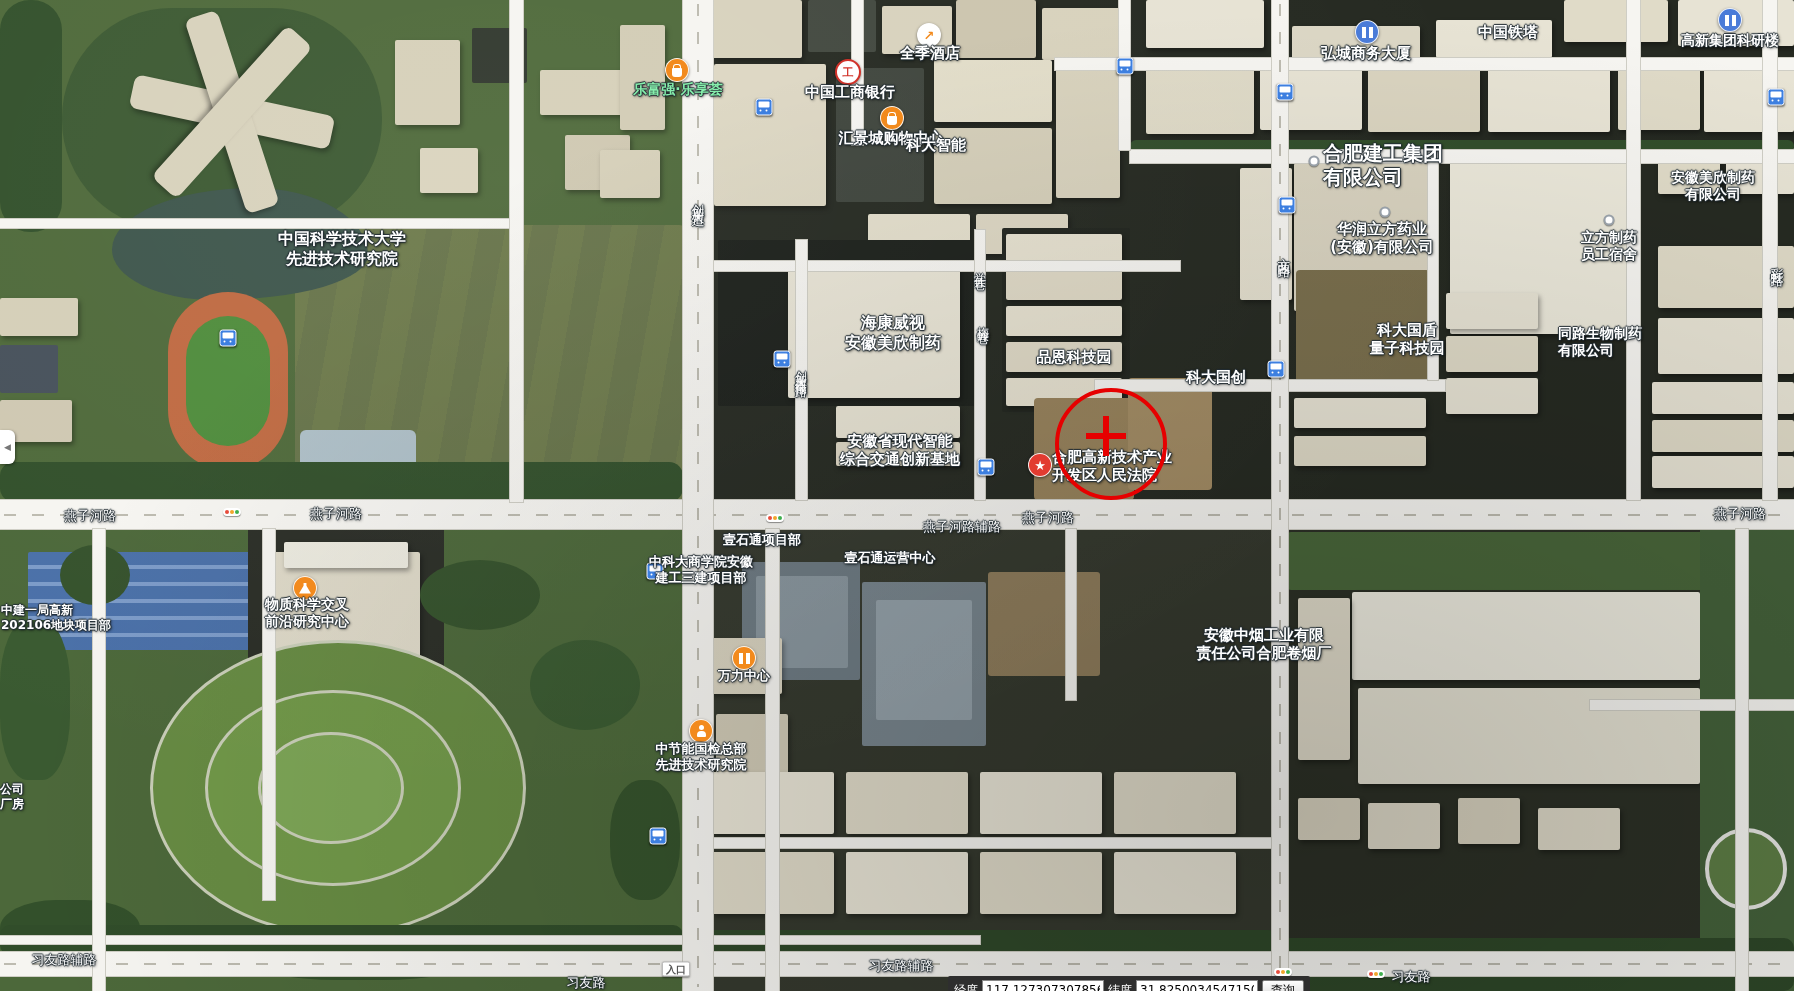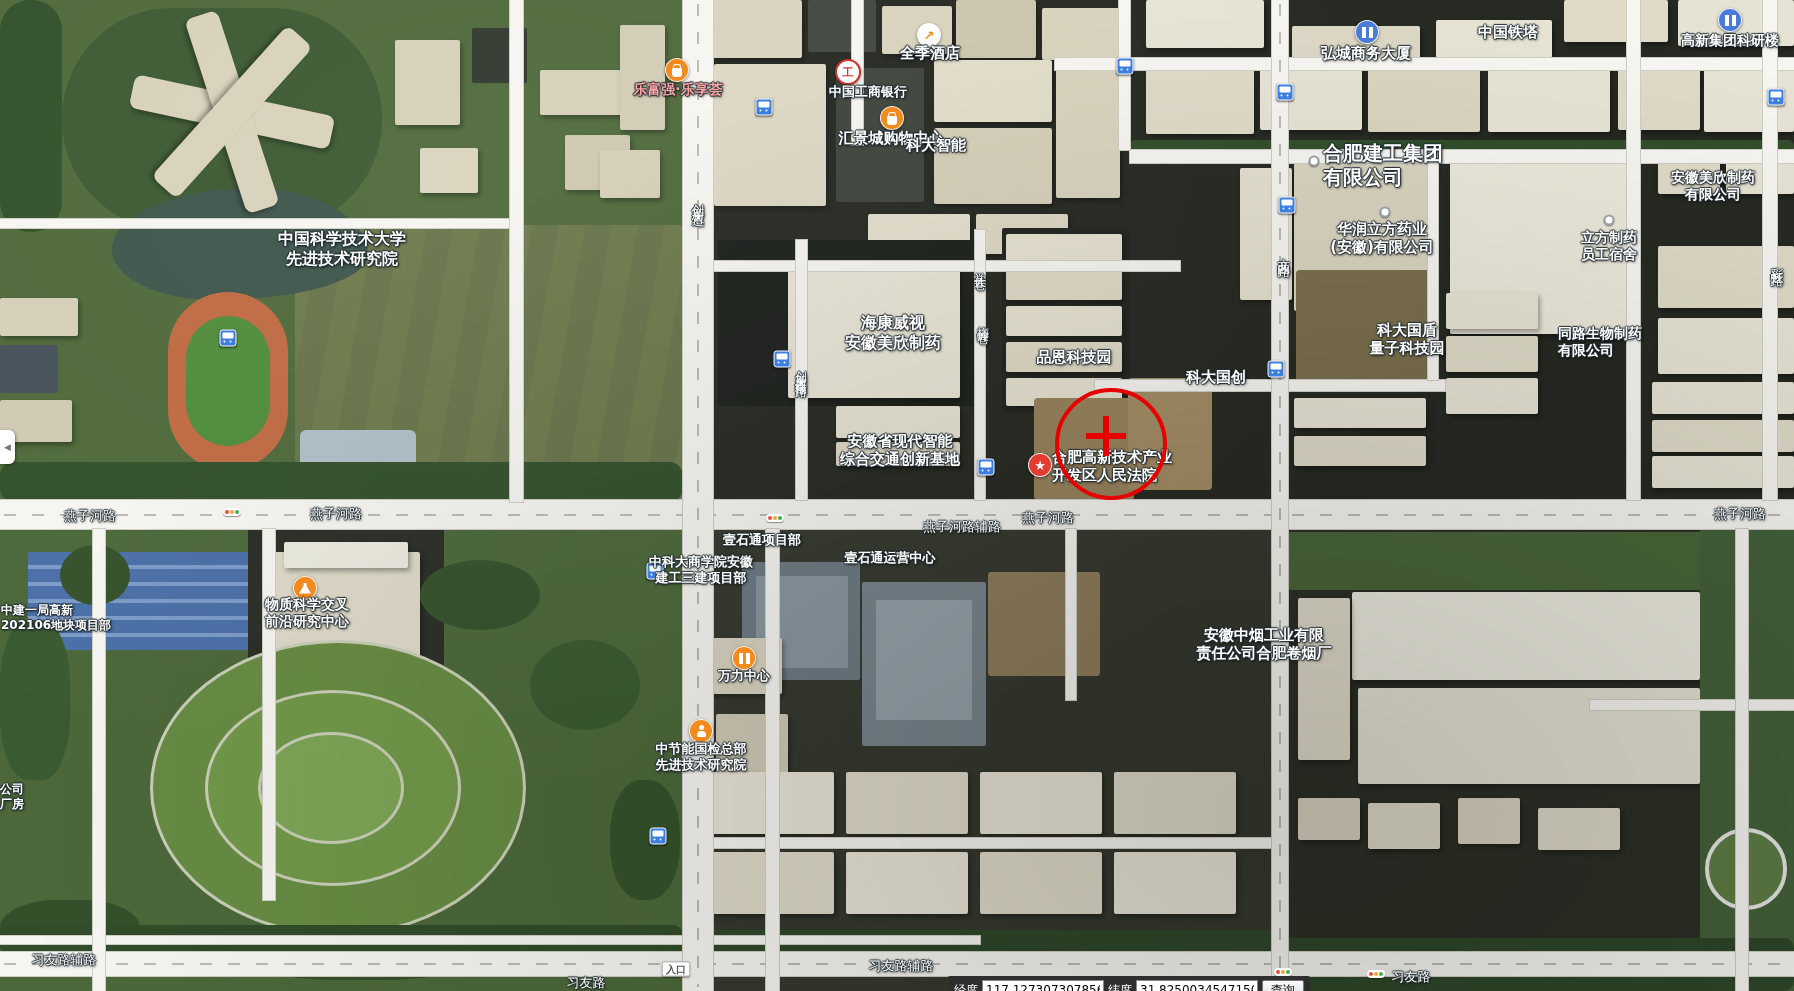--- a/index.html
+++ b/index.html
@@ -221,27 +221,27 @@
     <div class="road" style="left: 1763px; top: 0px; width: 14px; height: 500px;"></div>
     <div class="road" style="left: 93px; top: 529px; width: 12px; height: 462px;"></div>
     <div class="road" style="left: 263px; top: 529px; width: 12px; height: 371px;"></div>
     <div class="road" style="left: 1736px; top: 529px; width: 12px; height: 462px;"></div>
     <div class="road" style="left: 1066px; top: 529px; width: 10px; height: 171px;"></div>
     <div class="road" style="left: 510px; top: 0px; width: 13px; height: 502px;"></div>
     <div class="map-label" style="left: 342px; top: 249px; font-size: 16px;">
       <div>中国科学技术大学</div>
       <div>先进技术研究院</div>
     </div>
-    <div class="map-label" style="left: 678px; top: 90px; font-size: 14px; color: #fca5a5;">
+    <div class="map-label" style="left: 678px; top: 90px; font-size: 14px; color: #86efac;">
       <div>乐富强·乐享荟</div>
     </div>
     <div class="map-label" style="left: 930px; top: 53px; font-size: 15px;">
       <div>全季酒店</div>
     </div>
-    <div class="map-label" style="left: 868px; top: 92px; font-size: 13px;">
+    <div class="map-label" style="left: 850px; top: 92px; font-size: 15px;">
       <div>中国工商银行</div>
     </div>
     <div class="map-label" style="left: 891px; top: 138px; font-size: 15px;">
       <div>汇景城购物中心</div>
     </div>
     <div class="map-label" style="left: 936px; top: 145px; font-size: 15px;">
       <div>科大智能</div>
     </div>
     <div class="map-label" style="left: 1366px; top: 53px; font-size: 15px;">
       <div>弘城商务大厦</div>

